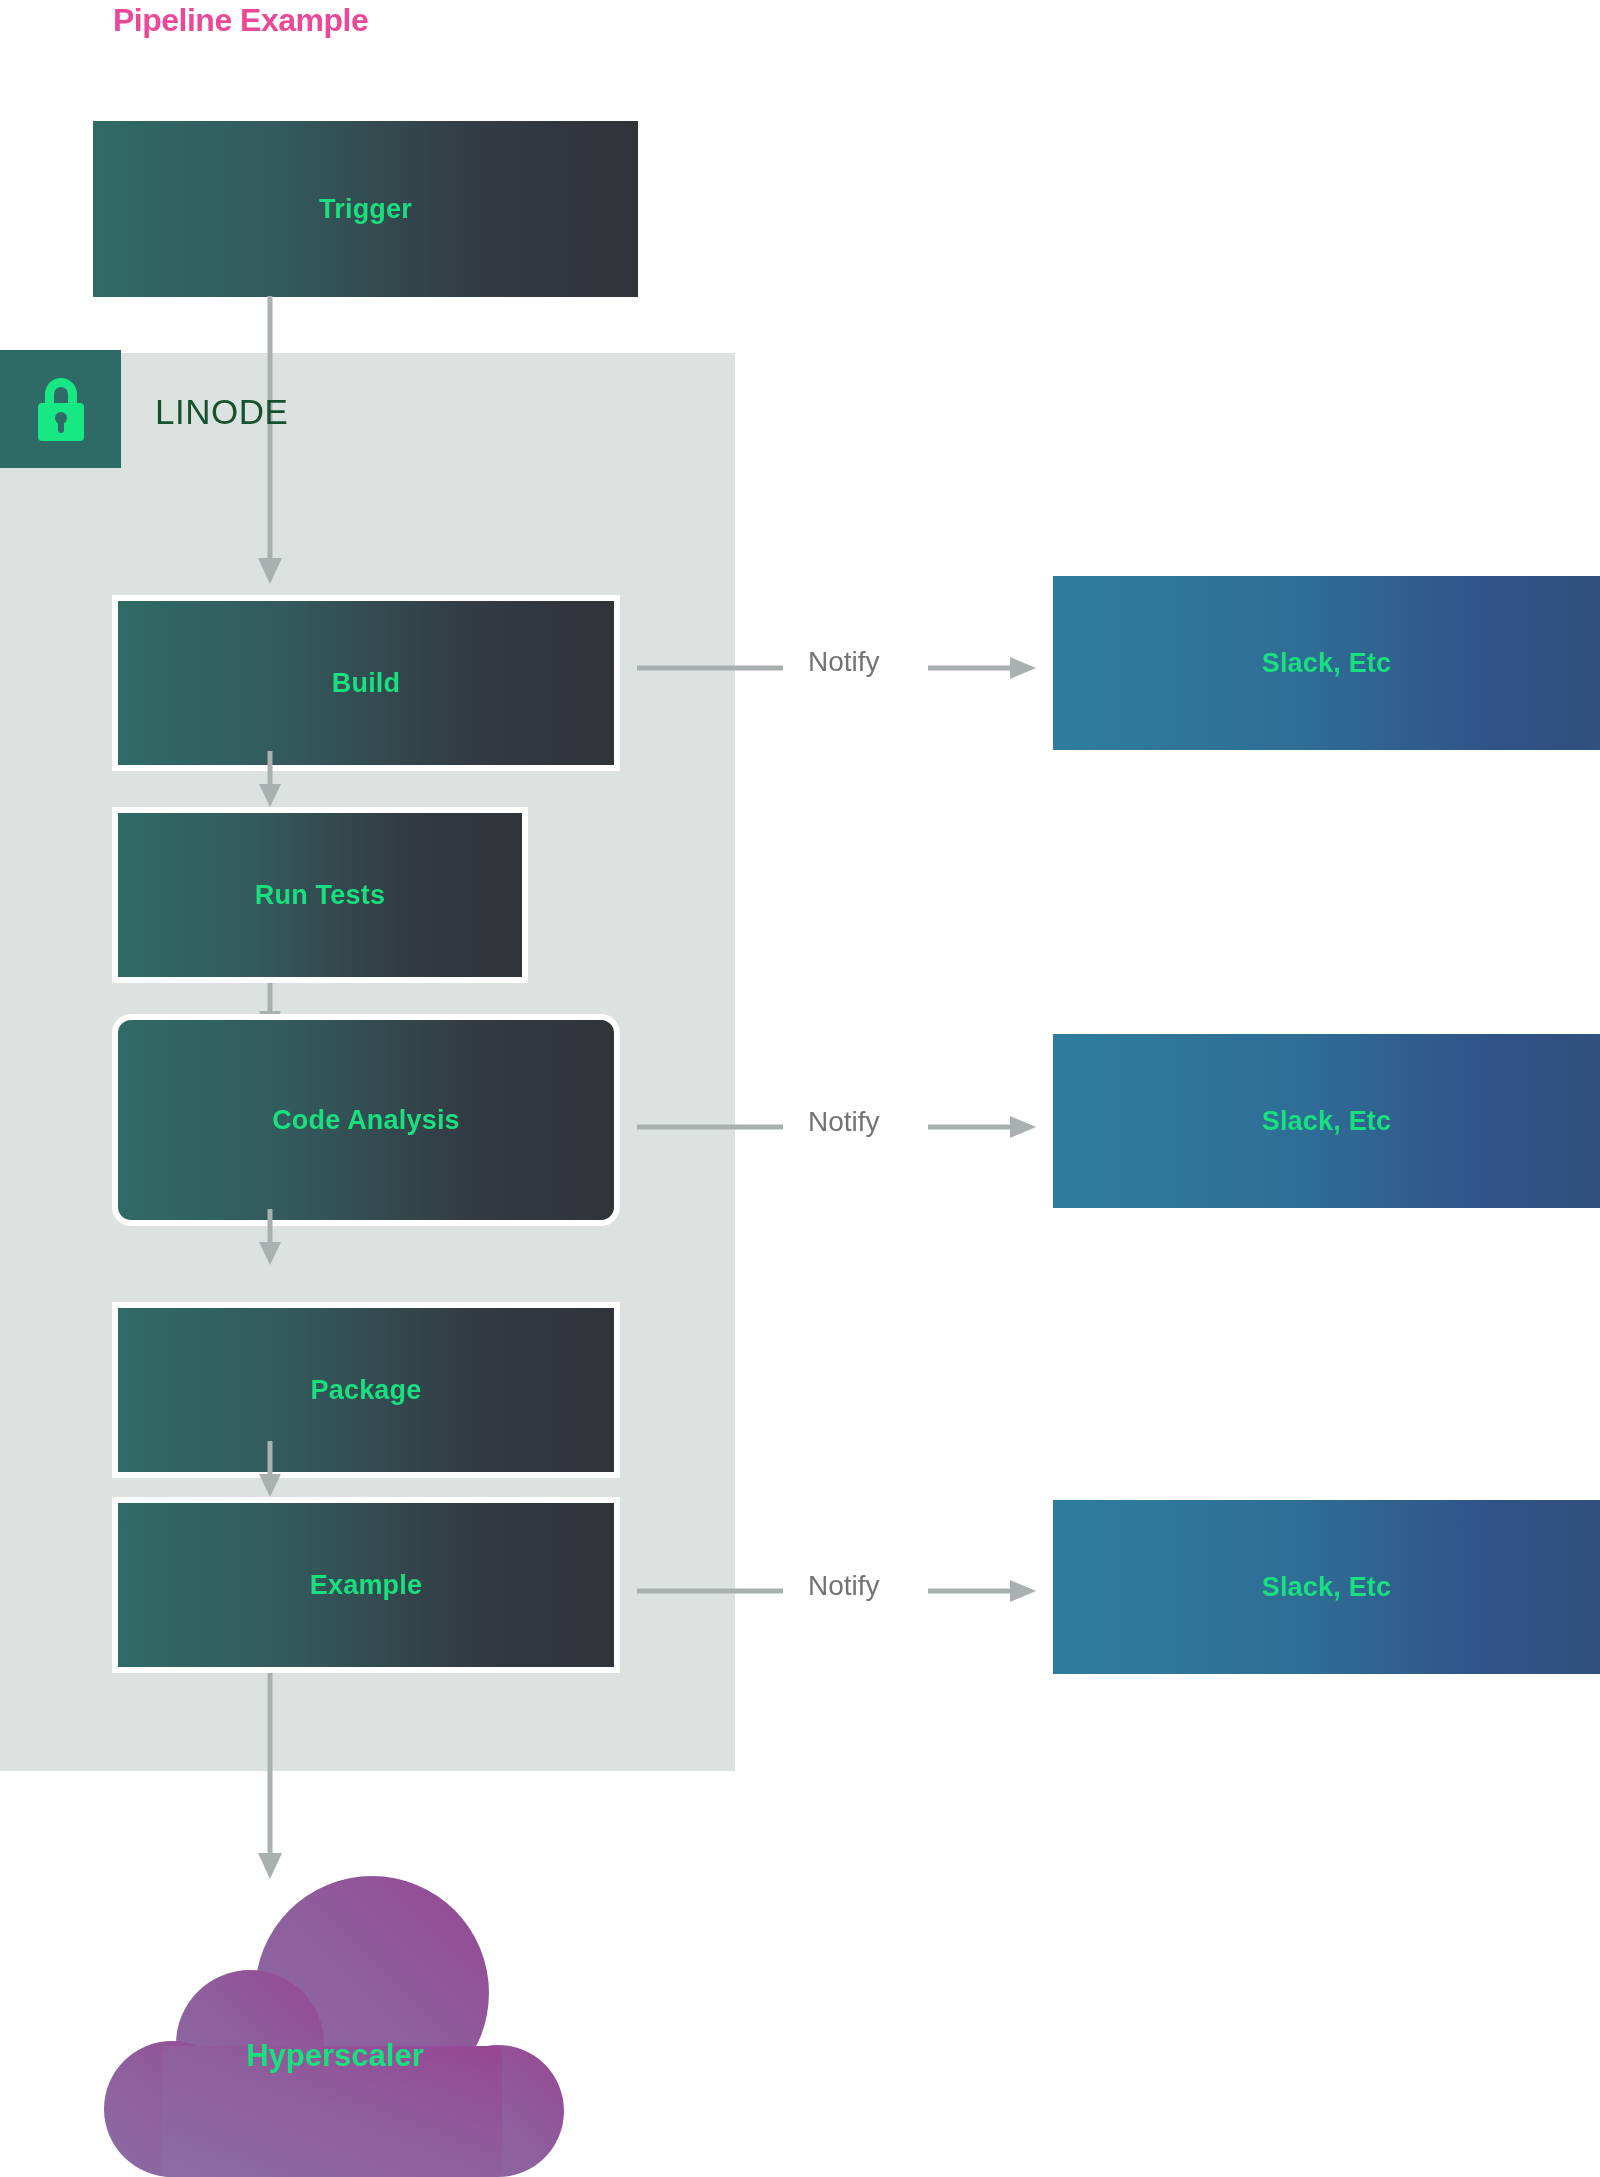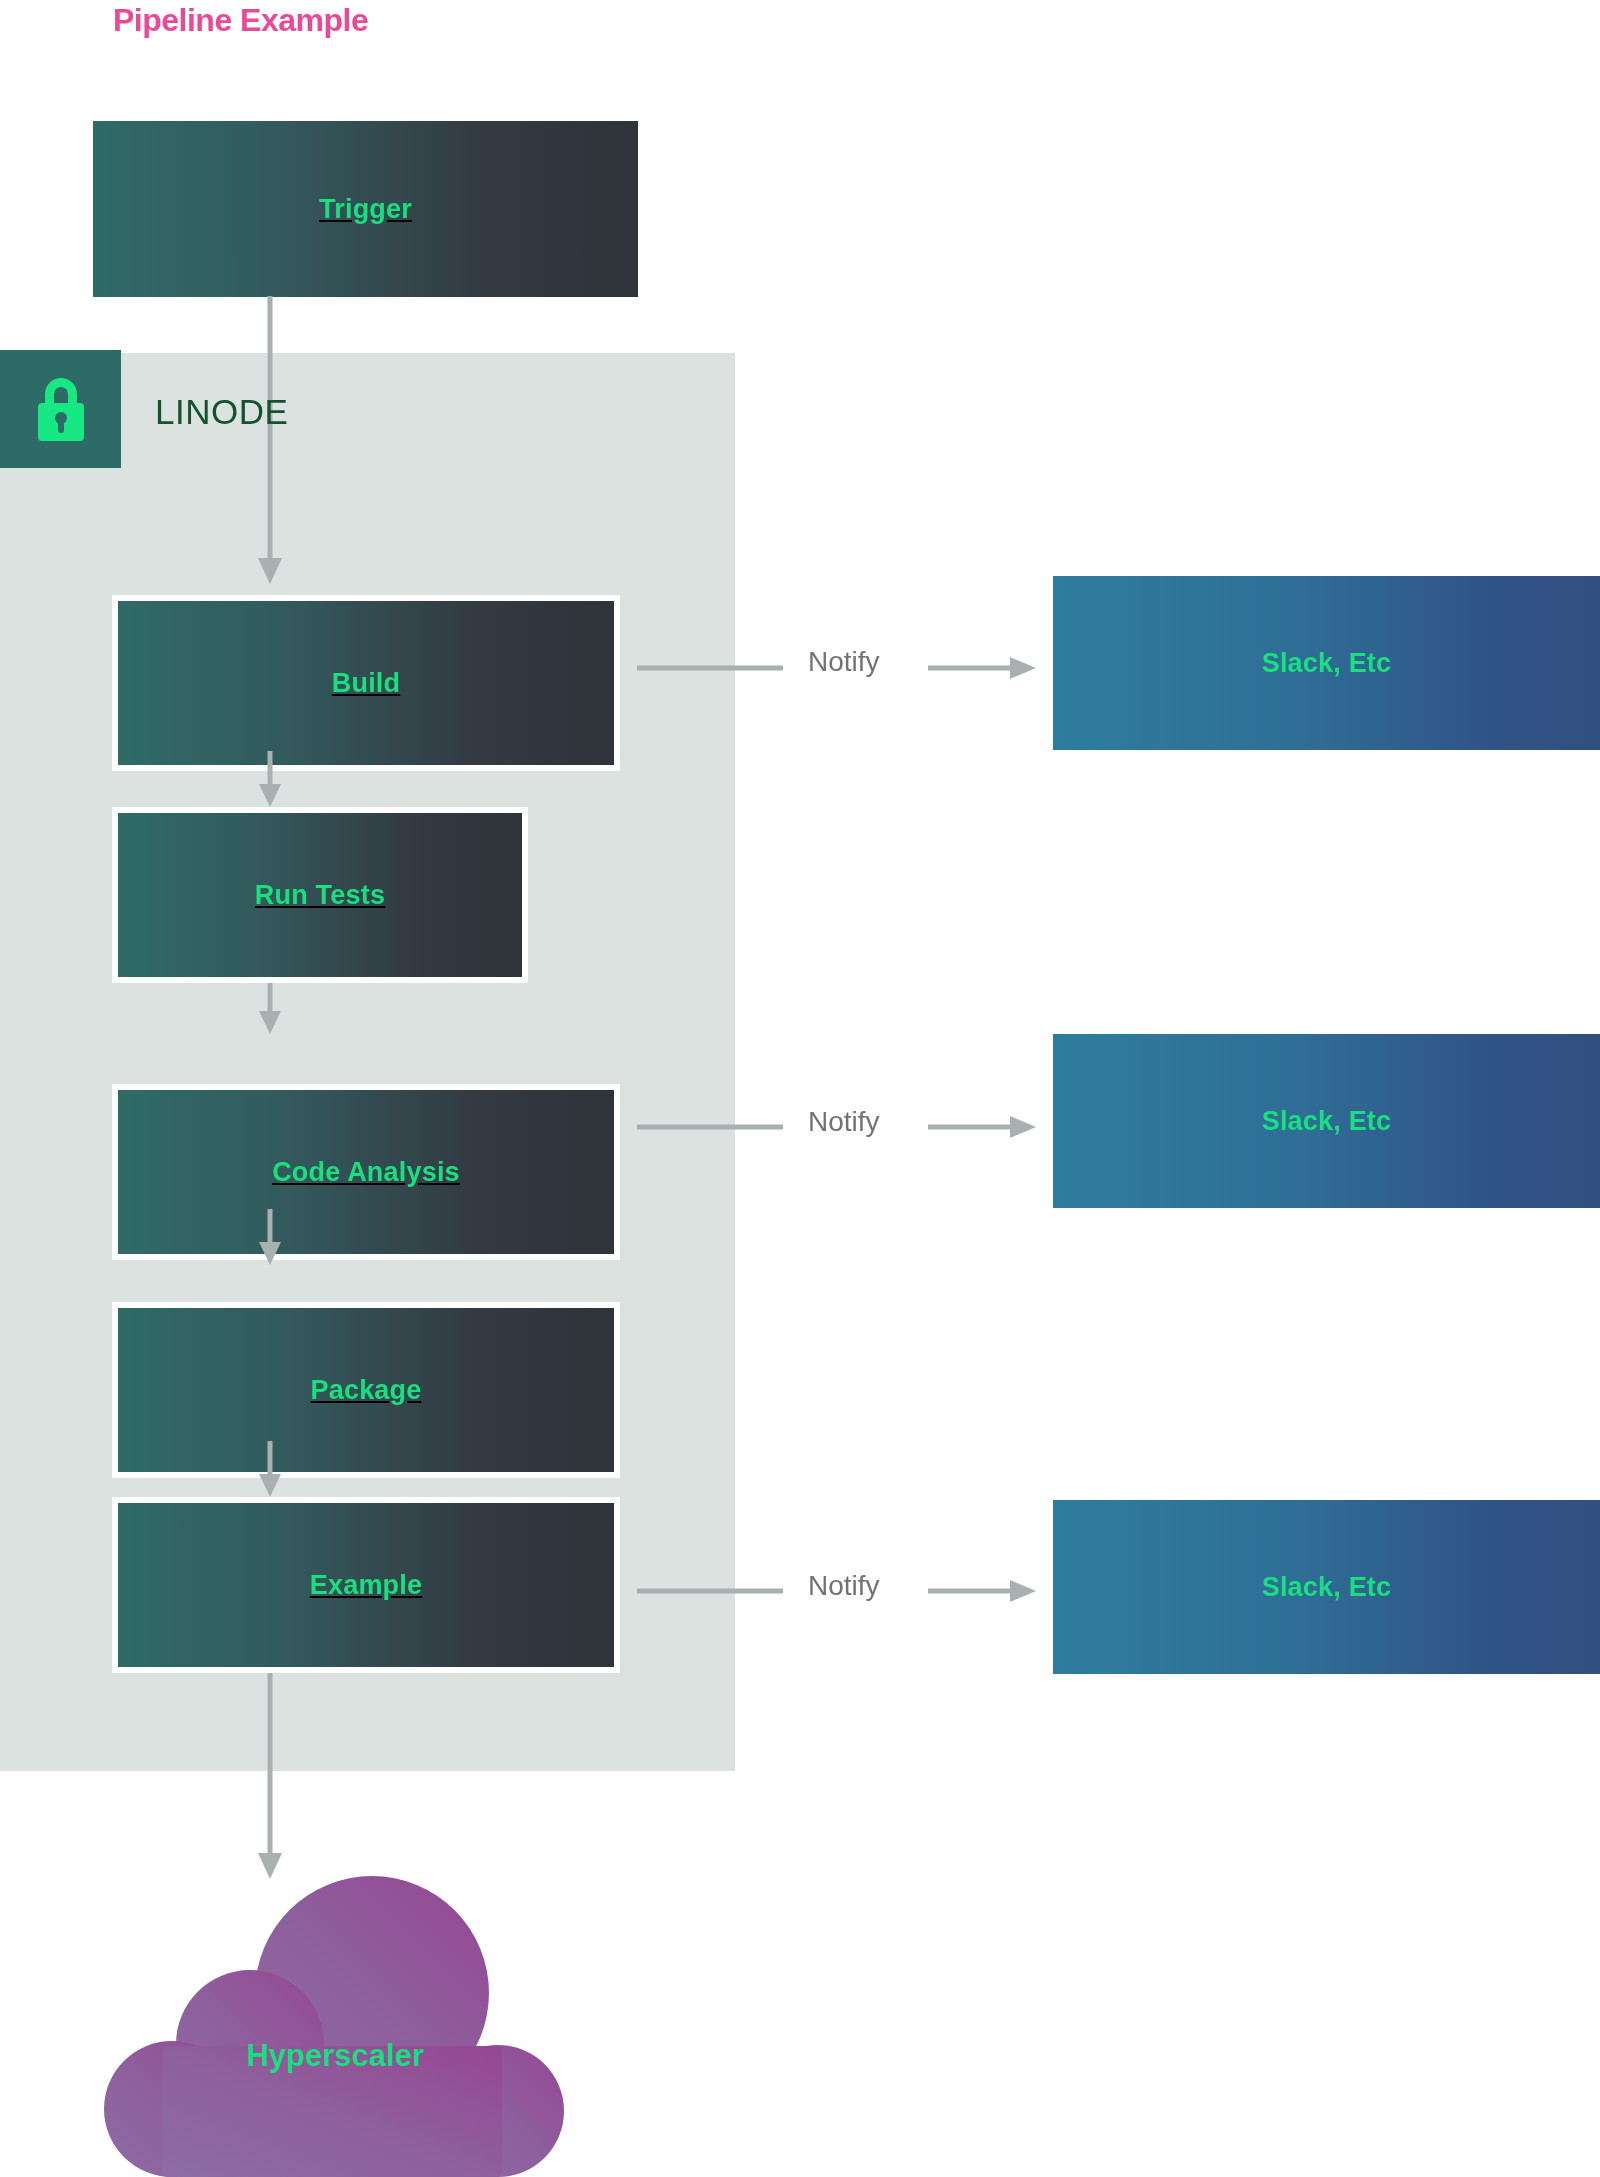--- a/index.html
+++ b/index.html
@@ -69,38 +69,37 @@
   .node-label {
     font-size: 27px;
     font-weight: bold;
     color: #19e07f;
     white-space: nowrap;
     letter-spacing: 0.2px;
   }
 
   .dark-grad {
     background: linear-gradient(90deg, #2f6b66 0%, #33595c 35%, #333a42 72%, #2f333a 100%);
-    text-decoration: underline;
   }
   .blue-grad {
     background: linear-gradient(90deg, #2e7d9e 0%, #2f6e96 45%, #305387 80%, #31507f 100%);
   }
   .framed {
     border: 6px solid #ffffff;
   }
 
   
   #node-trigger {
     left: 93px; top: 121px; width: 545px; height: 176px;
   }
 
   
   #node-build        { left: 112px; top: 575px;  width: 508px; height: 176px; margin-top: 20px; }
   #node-run-tests    { left: 112px; top: 807px;  width: 416px; height: 176px; }
-  #node-code-analysis{ left: 112px; top: 1084px; width: 508px; height: 176px; }
+  #node-code-analysis{ left: 112px; top: 1014px; width: 508px; height: 212px; border-radius: 19px; }
   #node-package      { left: 112px; top: 1302px; width: 508px; height: 176px; }
   #node-deliver      { left: 112px; top: 1497px; width: 508px; height: 176px; }
 
   
   #node-slack-1 { left: 1053px; top: 576px;  width: 547px; height: 174px; }
   #node-slack-2 { left: 1053px; top: 1034px; width: 547px; height: 174px; }
   #node-slack-3 { left: 1053px; top: 1500px; width: 547px; height: 174px; }
 
   
   .arrow-svg { position: absolute; overflow: visible; }

